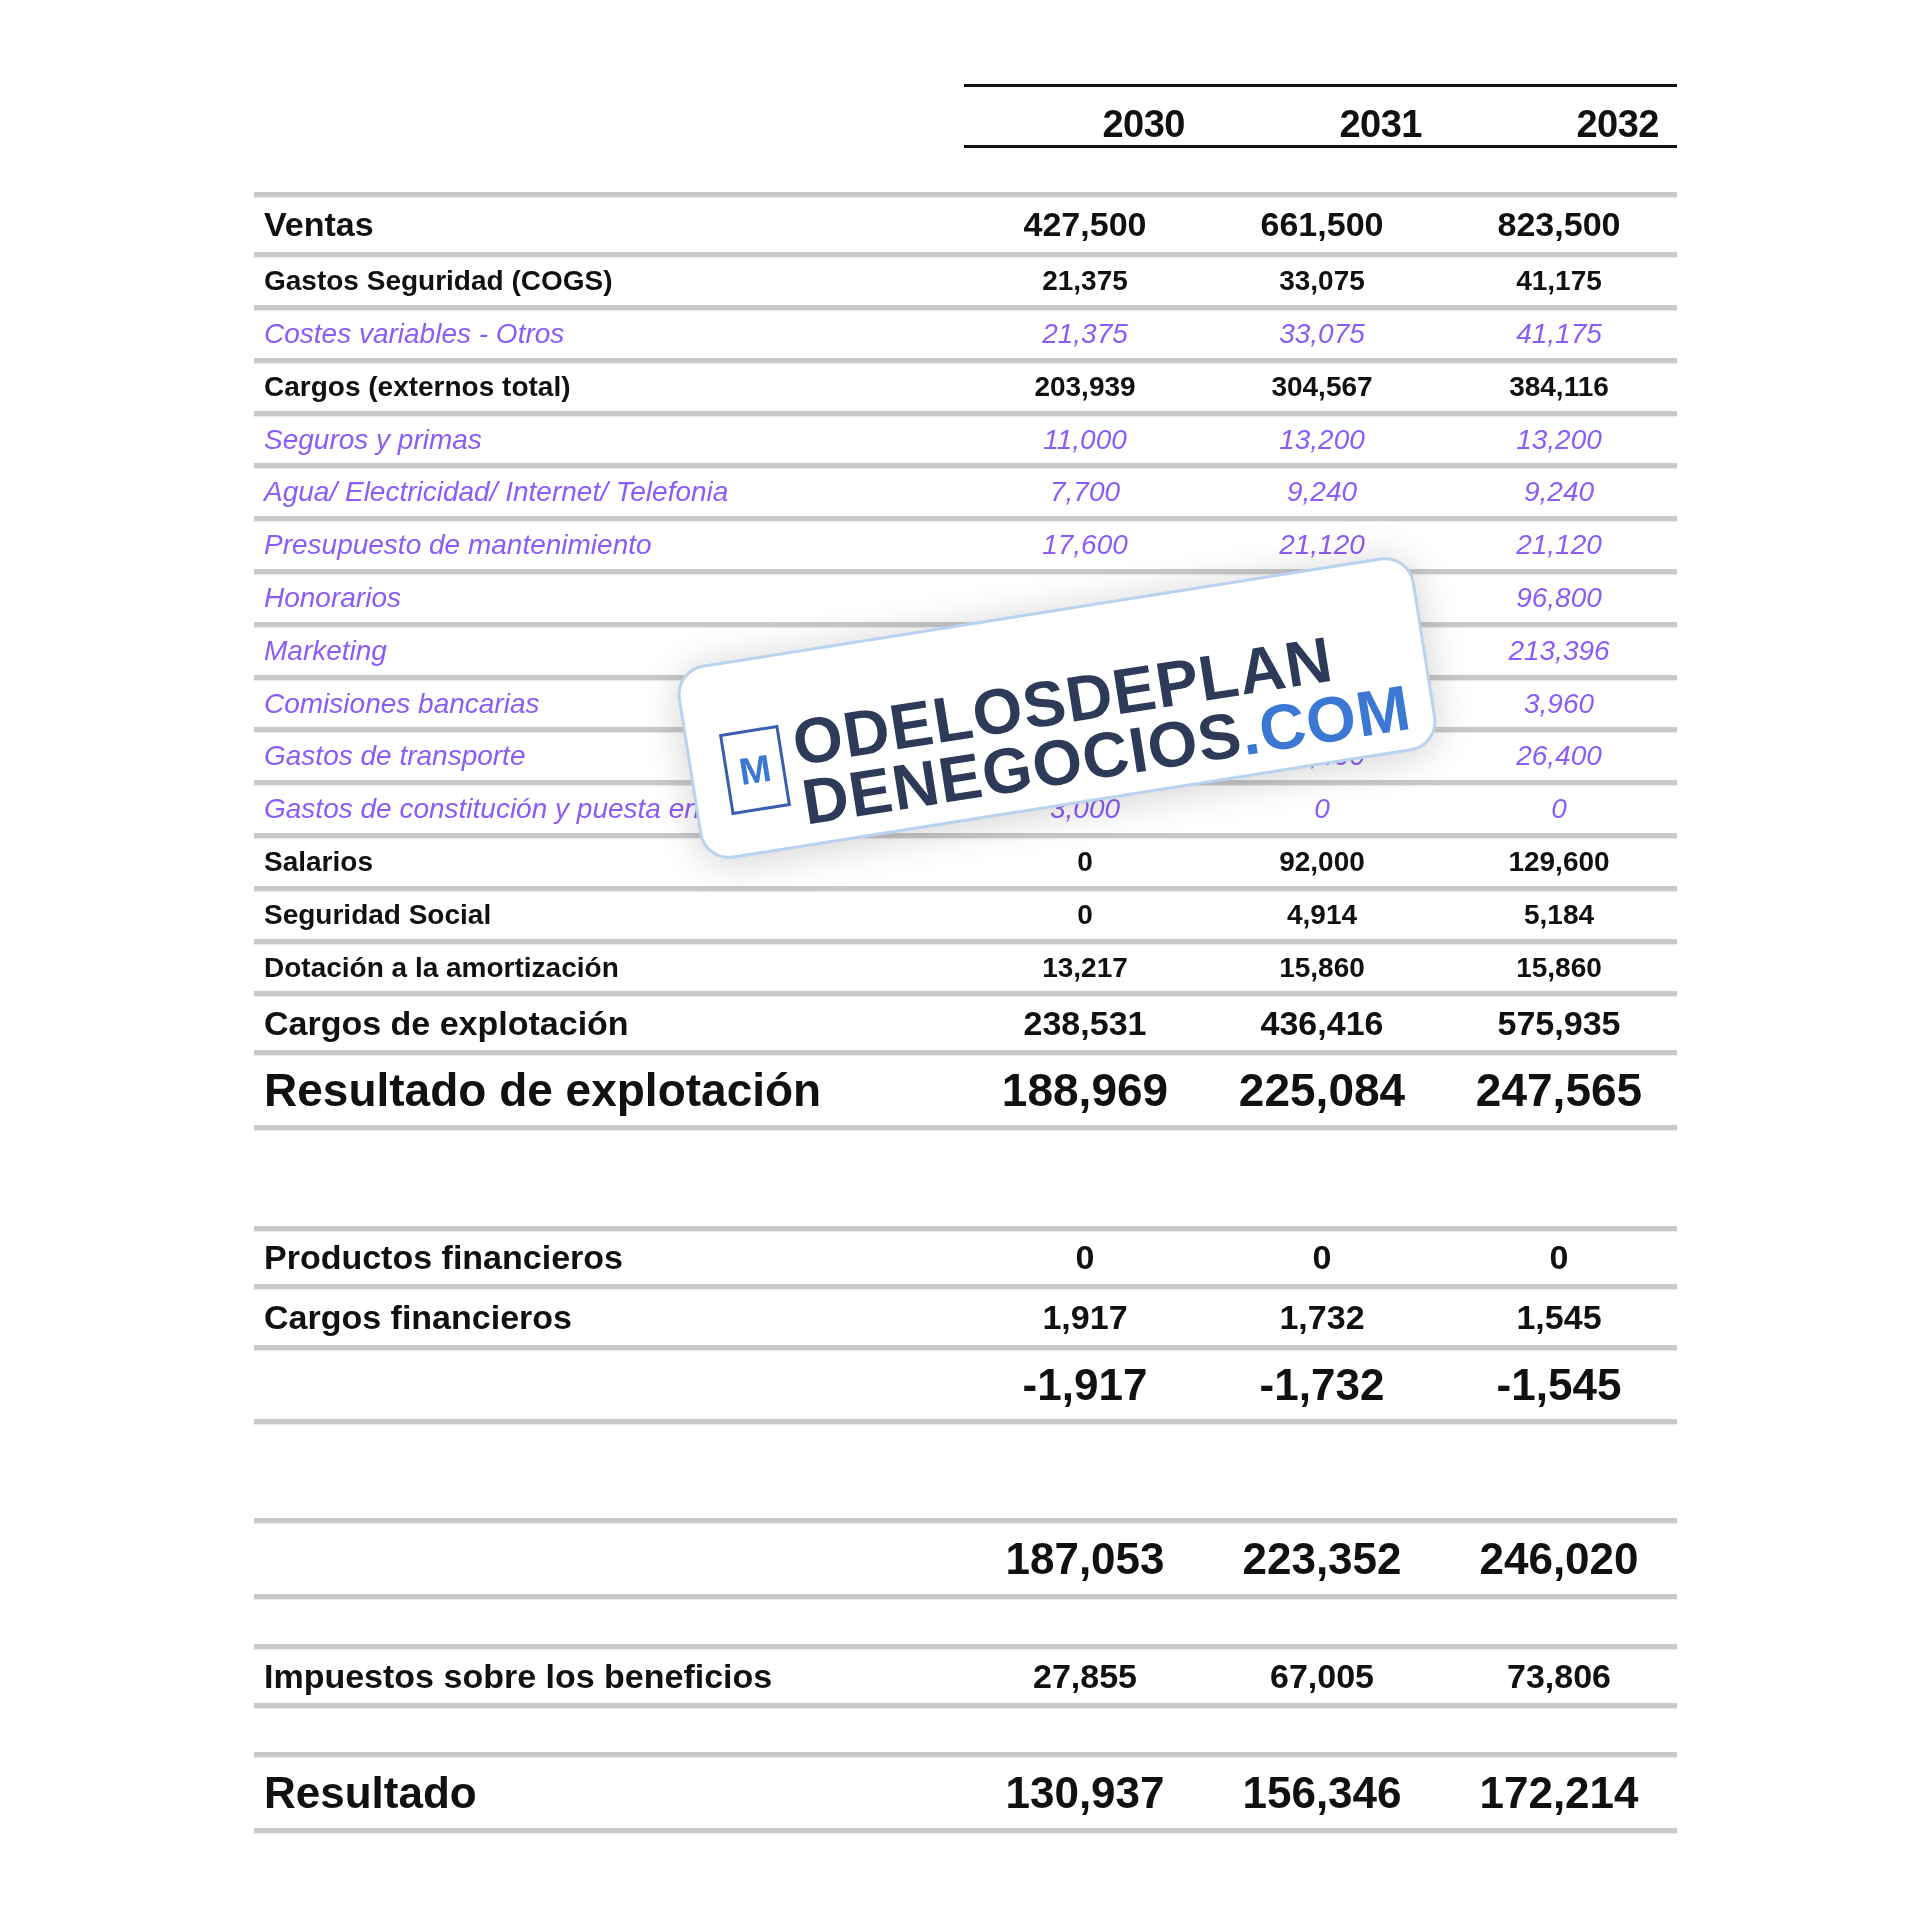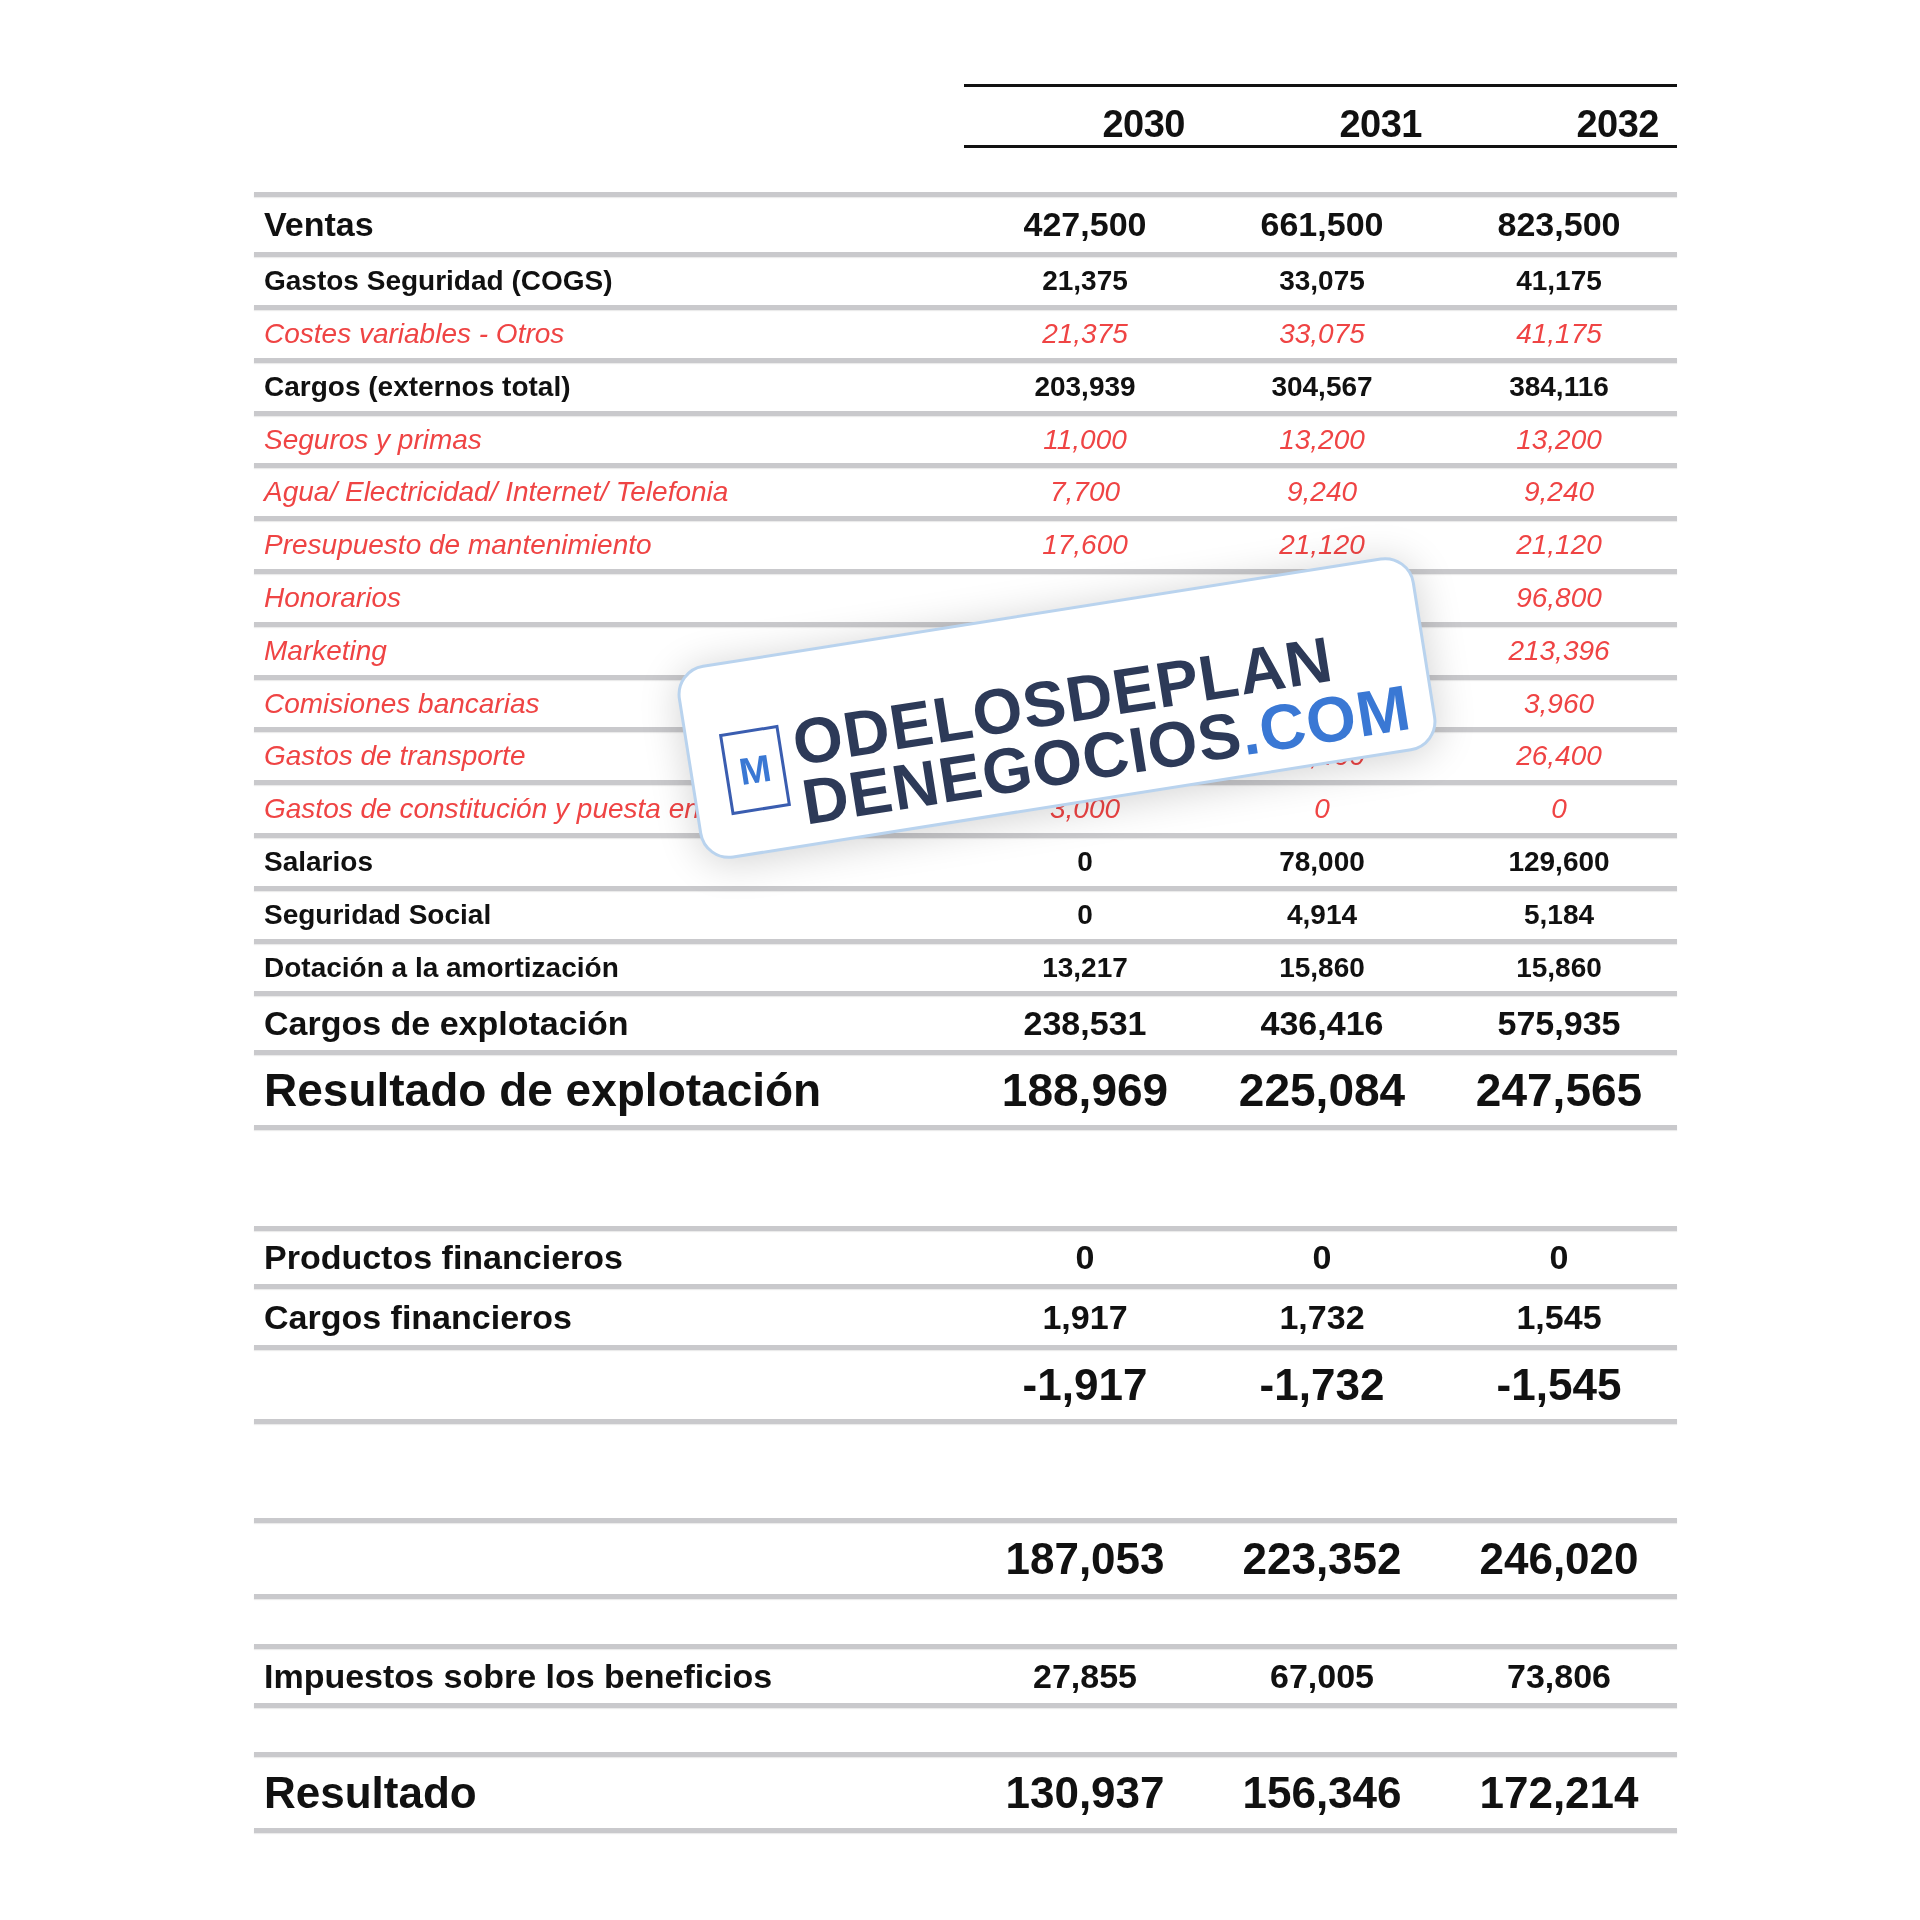--- a/index.html
+++ b/index.html
@@ -8,21 +8,21 @@
   .hdr-line { position:absolute; left:964px; width:713px; height:3px; background:#111; }
   .year { position:absolute; top:94px; width:200px; text-align:right;
           font-weight:bold; font-size:38px; letter-spacing:-0.5px;margin-top:9px; }
   .sep { position:absolute; left:254px; width:1423px; height:5px; background:#c9c9cc;
          box-shadow:0 1px 1px rgba(0,0,0,0.08); }
   .row { position:absolute; left:254px; width:1423px; display:flex; align-items:center; }
   .row .label { position:absolute; left:10px; white-space:nowrap; }
   .row .val { position:absolute; width:220px; text-align:center; white-space:nowrap; }
   .v0 { left:721px; } .v1 { left:958px; } .v2 { left:1195px; }
   .bold { font-weight:bold; }
-  .italic { font-style:italic; font-weight:normal; color:#ef4444; }
+  .italic { font-style:italic; font-weight:normal; color:#8b5cf6; }
   .s-lg { font-size:34px; }
   .s-sm { font-size:28px; }
   .s-xl { font-size:46px; }
   .s-xl2 { font-size:44px; }
   .watermark { position:absolute; left:684px; top:610px; width:740px; height:190px;
                transform:rotate(-9deg); transform-origin:center;
                background:#fff; border:3px solid #b9d3ee; border-radius:30px;
                box-shadow:0 4px 40px rgba(0,0,0,0.18); }
   .wm-box { position:absolute; left:32px; top:68px; width:54px; height:76px;
             border:3px solid #3a5db0; color:#3a78d4; font-weight:bold; font-size:38px;
@@ -143,21 +143,21 @@
 </div>
 <div class="row italic s-sm" style="top:785px;height:48px;">
   <span class="label">Gastos de constitución y puesta en marcha</span>
   <span class="val v0">3,000</span>
   <span class="val v1">0</span>
   <span class="val v2">0</span>
 </div>
 <div class="row bold s-sm" style="top:838px;height:48px;">
   <span class="label">Salarios</span>
   <span class="val v0">0</span>
-  <span class="val v1">78,000</span>
+  <span class="val v1">92,000</span>
   <span class="val v2">129,600</span>
 </div>
 <div class="row bold s-sm" style="top:891px;height:48px;">
   <span class="label">Seguridad Social</span>
   <span class="val v0">0</span>
   <span class="val v1">4,914</span>
   <span class="val v2">5,184</span>
 </div>
 <div class="row bold s-sm" style="top:944px;height:47px;">
   <span class="label">Dotación a la amortización</span>

